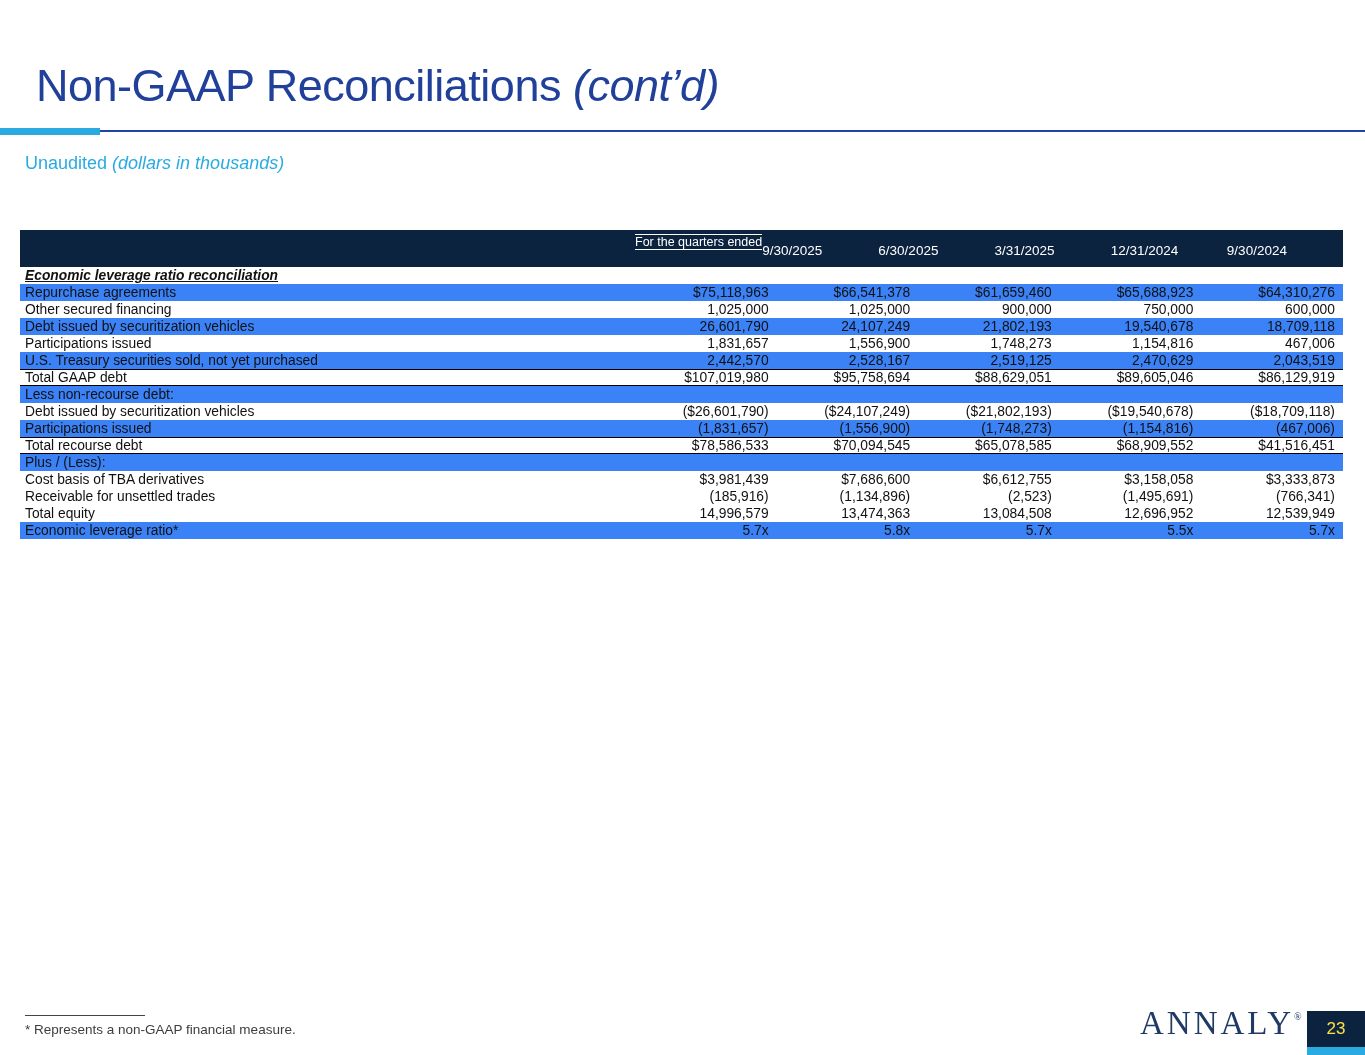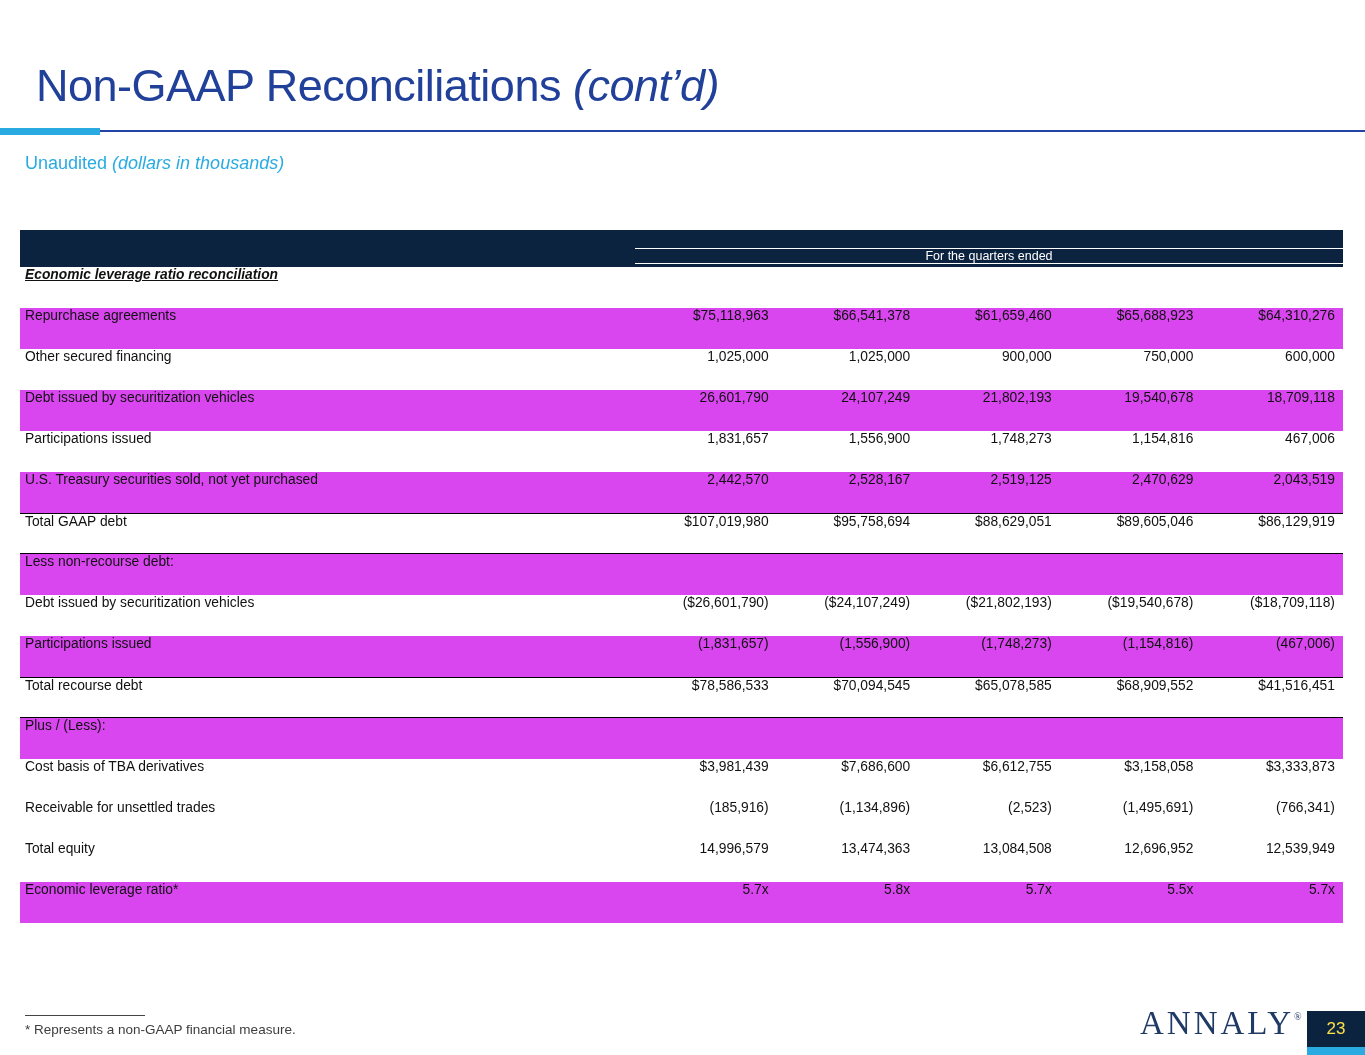--- a/index.html
+++ b/index.html
@@ -24,31 +24,31 @@
   .subtitle {
     position:absolute; left:25px; top:153px;
     font-size:18px; color:#29ABE2;
   }
   .subtitle .it { font-style:italic; }
 
   
   .tbl { position:absolute; left:20px; top:230px; width:1323px; }
   .thead { display:flex; background:#0C2340; height:37px; }
   .head-left { width:615px; }
-  .head-right { flex:1; display:flex; flex-direction:column; padding-top:18px; }
+  .head-right { flex:1; display:flex; padding-top:4px; }
   .group-label {
     height:16px; line-height:14px; text-align:center;
     border-top:1px solid #fff; border-bottom:1px solid #fff;
     color:#fff; font-size:12.5px;
   }
   .dates { display:flex; flex:1; align-items:center; }
   .dates .dcell { flex:1; text-align:left; color:#fff; font-size:13.5px; }
 
-  .row { display:flex; align-items:flex-start; height:41px; font-size:13.8px; }
-  .row.shade { background:#d946ef; }
+  .row { display:flex; align-items:center; height:17px; font-size:13.8px; }
+  .row.shade { background:#3b82f6; }
   .row.total { border-top:1px solid #000; border-bottom:1px solid #000; }
   .cell.label { width:615px; padding-left:5px; white-space:nowrap; }
   .cell.num { width:141.6px; text-align:right; padding-right:8px; white-space:nowrap; }
   .row.section .cell.label { font-weight:bold; font-style:italic; text-decoration:underline; }
 
   
   .foot-rule { position:absolute; left:25px; top:1015px; width:120px; border-top:1px solid #444; }
   .footnote { position:absolute; left:25px; top:1022px; font-size:13.5px; color:#3d3d3d; }
 
   

